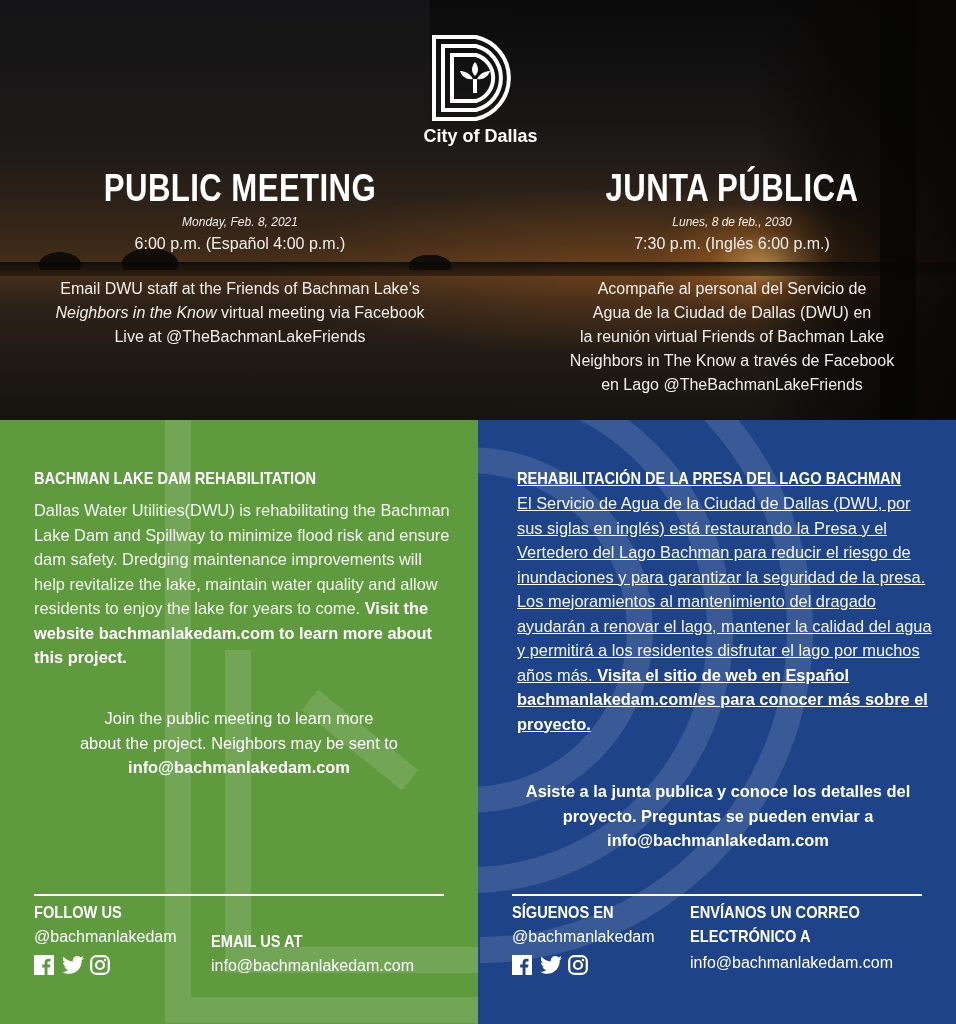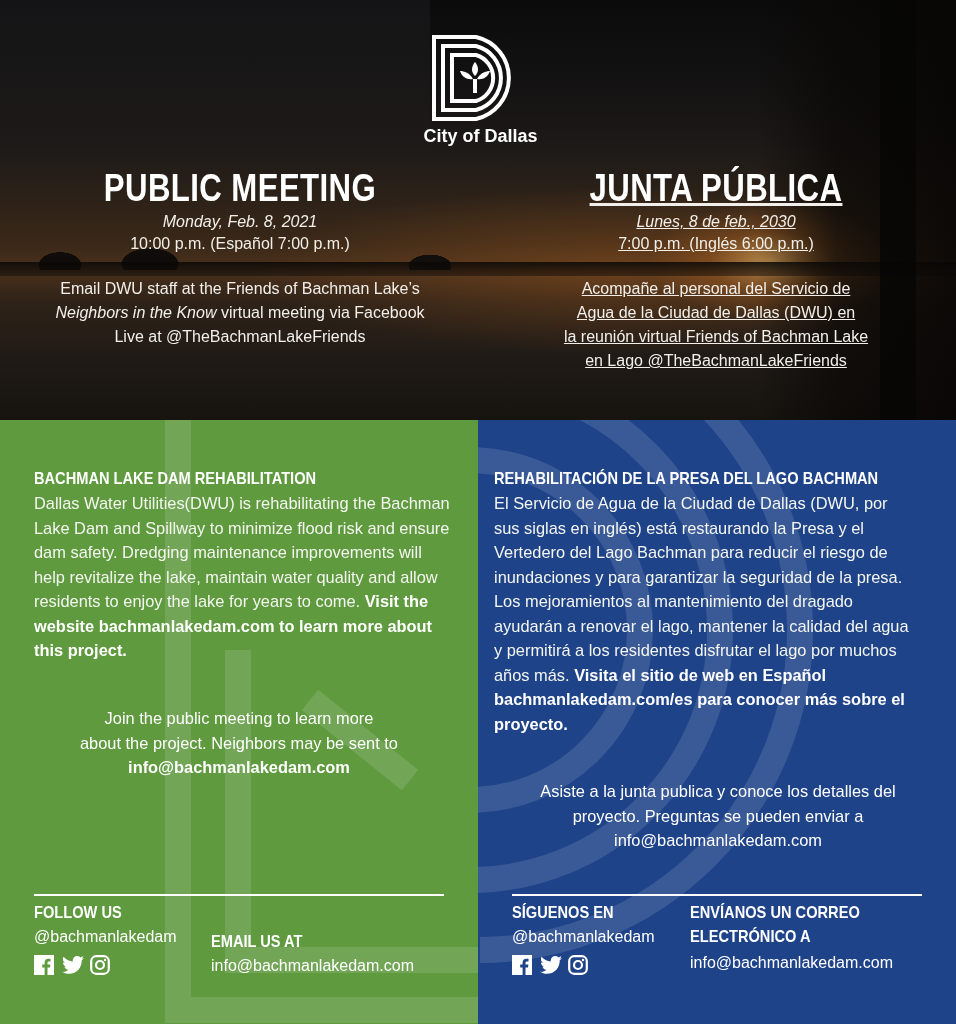--- a/index.html
+++ b/index.html
@@ -42,27 +42,27 @@
   .logo-text {
     position: absolute; left: 0; top: 126px; width: 956px; text-align: center;
     font-family: "Liberation Sans", sans-serif; font-weight: bold; font-size: 18px; color: #fff;
     padding-left: 5px;
   }
 
   .hero-col {
     position: absolute; top: 168px; text-align: center; color: #f2efea;
   }
   .hero-col.left { left: 40px; width: 400px; }
-  .hero-col.right { left: 510px; width: 412px; text-decoration: underline; }
+  .hero-col.right { left: 526px; width: 412px; }
   .hero-title {
     font-family: "Liberation Sans", sans-serif; font-weight: bold; font-size: 38px;
     letter-spacing: 0.5px; line-height: 40px; color: #fff;
     transform: scaleX(0.82); transform-origin: center;
   }
-  .hero-date { font-style: italic; font-size: 16px; line-height: 22px; margin-top: 3px; font-family: "Liberation Sans", sans-serif; }
+  .hero-date { font-style: italic; font-size: 12px; line-height: 22px; margin-top: 3px; font-family: "Liberation Sans", sans-serif; }
   .hero-time { font-size: 16px; line-height: 22px; font-family: "Liberation Sans", sans-serif; }
   .hero-body { font-size: 16px; line-height: 24px; margin-top: 22px; font-family: "Liberation Sans", sans-serif; }
   .hero-body i { font-style: italic; }
 
   
   .panel { position: absolute; top: 420px; height: 604px; overflow: hidden; }
   .panel.green { left: 0; width: 478px; background: #5f9a3f; }
   .panel.blue { left: 478px; width: 478px; background: #1f4389; }
   .panel .watermark { position: absolute; pointer-events: none; }
 
@@ -112,51 +112,52 @@
         <path d="M60 38 C56 38 50 40 47 46 C53 47 58 44 60 38 Z"></path>
         <rect x="43" y="46" width="4" height="14"></rect>
       </g>
     </svg>
   </div>
   <div class="logo-text">City of Dallas</div>
 
   <div class="hero-col left">
     <div class="hero-title">PUBLIC MEETING</div>
     <div class="hero-date">Monday, Feb. 8, 2021</div>
-    <div class="hero-time">10:00 p.m. (Español 7:00 p.m.)</div>
+    <div class="hero-time">6:00 p.m. (Español 4:00 p.m.)</div>
     <div class="hero-body">
       <span>Email DWU staff at the Friends of Bachman Lake’s </span><i>Neighbors in the Know</i><span> virtual meeting via Facebook Live at @TheBachmanLakeFriends</span>
     </div>
   </div>
 
   <div class="hero-col right">
     <div class="hero-title">JUNTA PÚBLICA</div>
     <div class="hero-date">Lunes, 8 de feb., 2030</div>
-    <div class="hero-time">7:00 p.m. (Inglés 6:00 p.m.)</div>
+    <div class="hero-time">7:30 p.m. (Inglés 6:00 p.m.)</div>
     <div class="hero-body">
       <div>Acompañe al personal del Servicio de</div>
       <div>Agua de la Ciudad de Dallas (DWU) en</div>
       <div>la reunión virtual Friends of Bachman Lake</div>
+      <div>Neighbors in The Know a través de Facebook</div>
       <div>en Lago @TheBachmanLakeFriends</div>
     </div>
   </div>
 </div>
 
 <div class="panel green">
   <svg class="watermark" style="left:160px; top:0;" width="330" height="604" viewBox="0 0 330 604">
     <g fill="none" stroke="rgba(255,255,255,0.12)" stroke-width="26">
       <path d="M18 -20 V590 H330"></path>
       <path d="M78 230 V540 H330"></path>
       <path d="M150 280 L250 360"></path>
     </g>
   </svg>
 
   <div style="position:absolute; left:34px; top:49px; width:420px;">
     <div class="section-heading">Bachman Lake Dam Rehabilitation</div>
-    <div class="body-text" style="margin-top:2px;">
+    <div class="body-text" style="margin-top:9px;">
       <span>Dallas Water Utilities(DWU) is rehabilitating the Bachman Lake Dam and Spillway to minimize flood risk and ensure dam safety. Dredging maintenance improvements will help revitalize the lake, maintain water quality and allow residents to enjoy the lake for years to come. </span><b>Visit the website bachmanlakedam.com to learn more about this project.</b>
     </div>
   </div>
 
   <div class="center-text" style="position:absolute; left:34px; top:286px; width:410px;">
     <div>Join the public meeting to learn more</div>
     <div>about the project. Neighbors may be sent to</div>
     <a class="link" href="#" style="font-weight:bold;">info@bachmanlakedam.com</a>
   </div>
 
@@ -195,28 +196,28 @@
 
 <div class="panel blue">
   <svg class="watermark" style="left:-478px; top:0;" width="956" height="604" viewBox="0 0 956 604">
     <g fill="none" stroke="rgba(255,255,255,0.12)" stroke-width="26">
       <path d="M480 -110 A320 320 0 0 1 480 530"></path>
       <path d="M470 -40 A250 250 0 0 1 470 460"></path>
       <path d="M470 40 A170 170 0 0 1 470 380"></path>
     </g>
   </svg>
 
-  <div style="position:absolute; left:16px; top:49px; width:420px;">
+  <div style="position:absolute; left:39px; top:49px; width:420px;text-decoration:underline;">
     <div class="section-heading">Rehabilitación de la Presa del Lago Bachman</div>
     <div class="body-text" style="margin-top:2px;">
       <span>El Servicio de Agua de la Ciudad de Dallas (DWU, por sus siglas en inglés) está restaurando la Presa y el Vertedero del Lago Bachman para reducir el riesgo de inundaciones y para garantizar la seguridad de la presa. Los mejoramientos al mantenimiento del dragado ayudarán a renovar el lago, mantener la calidad del agua y permitirá a los residentes disfrutar el lago por muchos años más. </span><b>Visita el sitio de web en Español bachmanlakedam.com/es para conocer más sobre el proyecto.</b>
     </div>
   </div>
 
-  <div class="center-text" style="position:absolute; left:30px; top:359px; width:420px; font-weight:normal;">
+  <div class="center-text" style="position:absolute; left:30px; top:359px; width:420px; font-weight:bold;">
     <div>Asiste a la junta publica y conoce los detalles del</div>
     <div>proyecto. Preguntas se pueden enviar a</div>
     <a class="link" href="#">info@bachmanlakedam.com</a>
   </div>
 
   <div class="divider" style="left:34px; top:474px; width:410px;"></div>
 
   <div style="position:absolute; left:34px; top:481px;">
     <div class="foot-label">Síguenos en</div>
     <a class="link foot-value" href="#">@bachmanlakedam</a>

